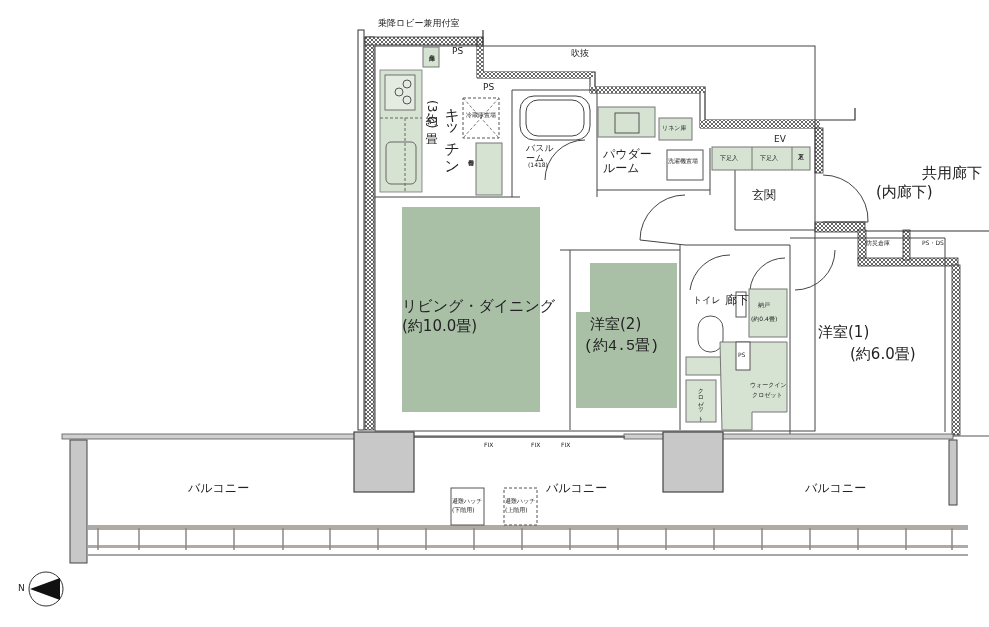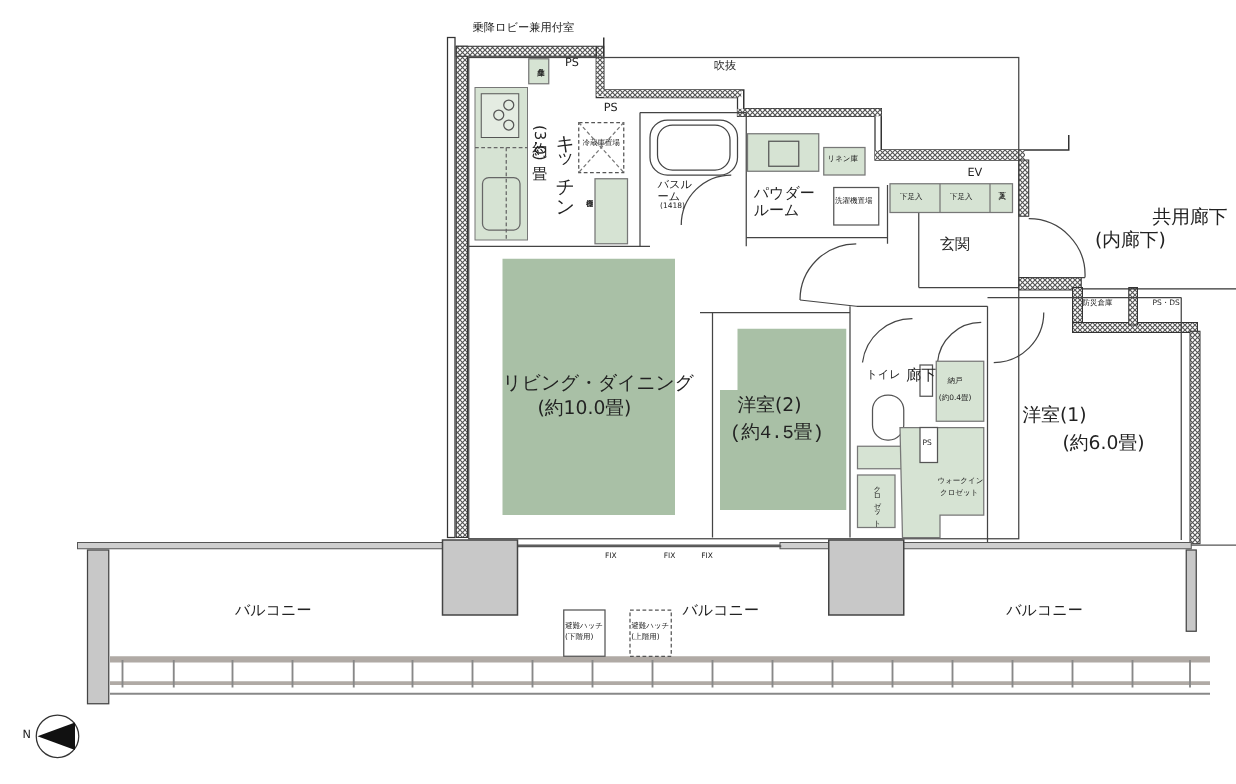--- a/index.html
+++ b/index.html
@@ -183,21 +183,21 @@
 <div class="lbl mid" style="left:725px;top:246px;margin-top:48px;">廊下</div>
 <div class="lbl sm" style="left:693px;top:295px;">トイレ</div>
 <div class="lbl xs" style="left:758px;top:302px;">納戸</div>
 <div class="lbl xs" style="left:751px;top:316px;">(約0.4畳)</div>
 <div class="lbl xs" style="left:738px;top:352px;">PS</div>
 <div class="lbl xs vert" style="left:697px;top:384px;">クロゼット</div>
 <div class="lbl xs" style="left:750px;top:382px;">ウォークイン</div>
 <div class="lbl xs" style="left:752px;top:392px;">クロゼット</div>
 
 <div class="lbl big" style="left:402px;top:298px;width:112px;">リビング・ダイニング</div>
-<div class="lbl big" style="left:402px;top:318px;width:138px;margin-left:28px;">(約10.0畳)</div>
+<div class="lbl big" style="left:402px;top:318px;width:138px;">(約10.0畳)</div>
 <div class="lbl big" style="left:590px;top:316px;width:80px;">洋室(2)</div>
 <div class="lbl big" style="left:584px;top:338px;width:90px;font-family:Liberation Mono, monospace;">(約4.5畳)</div>
 <div class="lbl big" style="left:818px;top:324px;width:100px;">洋室(1)</div>
 <div class="lbl big" style="left:850px;top:346px;width:100px;">(約6.0畳)</div>
 
 <div class="lbl xs" style="left:484px;top:442px;">FIX</div>
 <div class="lbl xs" style="left:531px;top:442px;">FIX</div>
 <div class="lbl xs" style="left:561px;top:442px;">FIX</div>
 
 <div class="lbl mid" style="left:188px;top:482px;">バルコニー</div>

